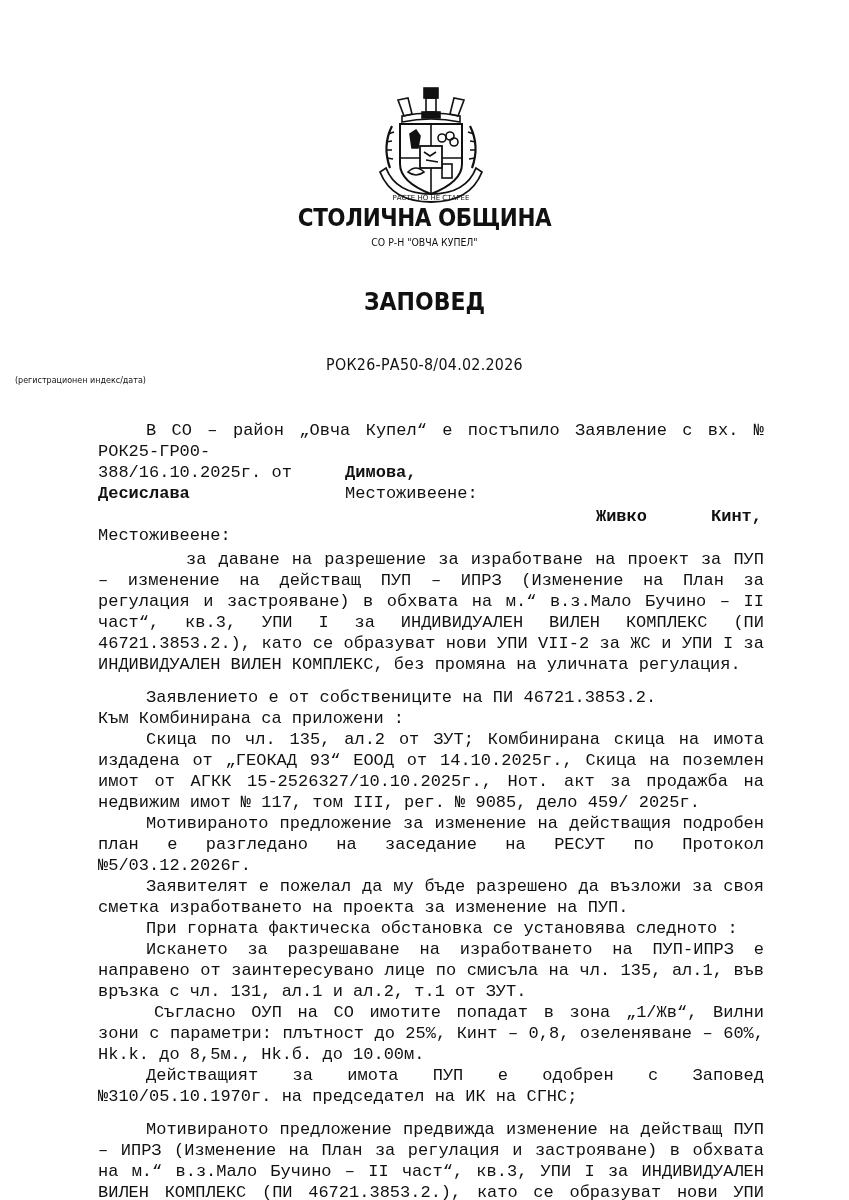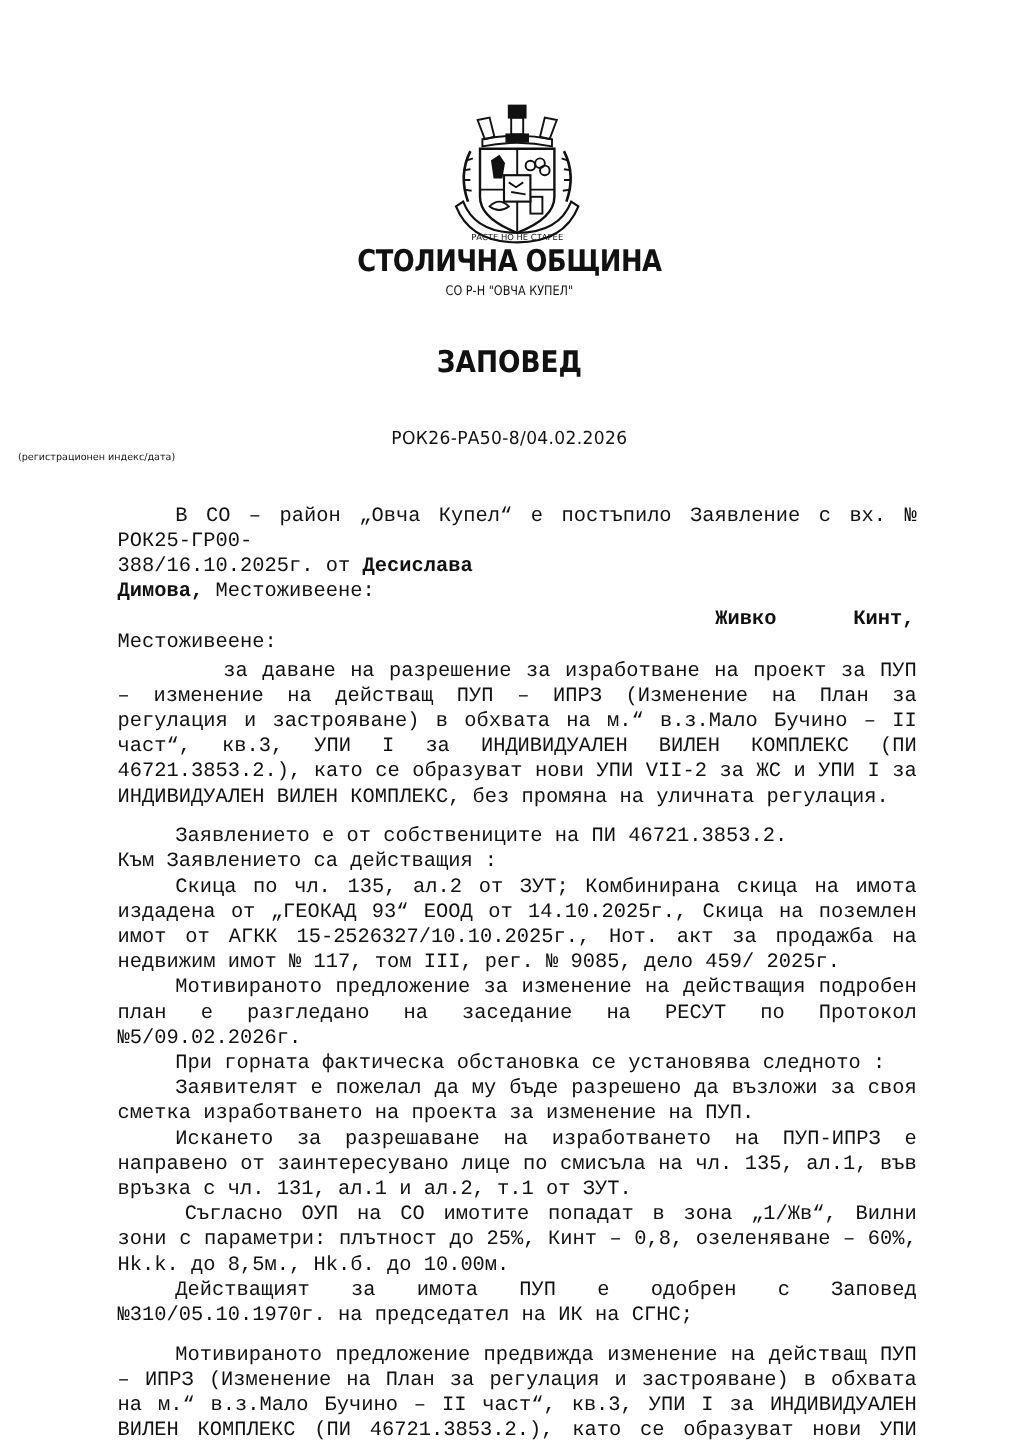--- a/index.html
+++ b/index.html
@@ -10,21 +10,21 @@
   .org-sub { position: absolute; left: 0; width: 849px; top: 236px; text-align: center; font-size: 11px; font-family: "DejaVu Sans", sans-serif; transform: scaleX(0.85); }
   .doc-title { position: absolute; left: 0; width: 849px; top: 287px; text-align: center; font-size: 25px; font-weight: bold; font-family: "DejaVu Sans", sans-serif; transform: scaleX(0.88); }
   .reg-num { position: absolute; left: 0; width: 849px; top: 356px; text-align: center; font-size: 15px; font-family: "DejaVu Sans", sans-serif; transform: scaleX(0.95); letter-spacing: 0.3px; }
   .reg-caption { position: absolute; left: 0; width: 849px; top: 376px; font-size: 8px; font-family: "DejaVu Sans", sans-serif; margin-left: 15px; }
   .body { position: absolute; left: 98px; width: 666px; top: 420px; font-size: 17px; line-height: 21px; font-family: Liberation Mono, monospace; }
   .p { margin: 0; text-align: justify; text-align-last: auto; }
   .ind { text-indent: 48px; }
   .jl { text-align-last: justify; }
   .b { font-weight: bold; }
   .gap { height: 12px; }
-  .row { display: flex; justify-content: flex-end; flex-direction: column; }
+  .row { display: flex; justify-content: flex-end; }
   .right-row { display: flex; justify-content: flex-end; gap: 64px; padding-right: 2px; margin-top: 2px; }
   .applicant2 { font-weight: bold; }
 </style>
 </head>
 <body>
 
 <div class="page">
 
   <svg class="crest" viewBox="0 0 118 124" fill="none" stroke="#111" stroke-width="1.6">
 
@@ -82,25 +82,25 @@
       <span class="applicant2">Живко</span>
       <span class="applicant2">Кинт,</span>
     </div>
     <p class="p" style="margin-top:-2px">Местоживеене:</p>
 
     <p class="p" style="text-indent:88px; margin-top:3px">за даване на разрешение за изработване на проект за ПУП – изменение на действащ ПУП – ИПРЗ (Изменение на План за регулация и застрояване) в обхвата на м.“ в.з.Мало Бучино – II част“, кв.3, УПИ I за ИНДИВИДУАЛЕН ВИЛЕН КОМПЛЕКС (ПИ 46721.3853.2.), като се образуват нови УПИ VII-2 за ЖС и УПИ I за ИНДИВИДУАЛЕН ВИЛЕН КОМПЛЕКС, без промяна на уличната регулация.</p>
 
     <div class="gap"></div>
 
     <p class="p ind">Заявлението е от собствениците на ПИ 46721.3853.2.</p>
-    <p class="p">Към Заявлението са действащия :</p>
+    <p class="p">Към Комбинирана са приложени :</p>
     <p class="p ind">Скица по чл. 135, ал.2 от ЗУТ; Комбинирана скица на имота издадена от „ГЕОКАД 93“ ЕООД от 14.10.2025г., Скица на поземлен имот от АГКК 15-2526327/10.10.2025г., Нот. акт за продажба на недвижим имот № 117, том III, рег. № 9085, дело 459/ 2025г.</p>
-    <p class="p ind">Мотивираното предложение за изменение на действащия подробен план е разгледано на заседание на РЕСУТ по Протокол №5/09.02.2026г.</p>
+    <p class="p ind">Мотивираното предложение за изменение на действащия подробен план е разгледано на заседание на РЕСУТ по Протокол №5/03.12.2026г.</p>
+    <p class="p ind">Заявителят е пожелал да му бъде разрешено да възложи за своя сметка изработването на проекта за изменение на ПУП.</p>
     <p class="p ind">При горната фактическа обстановка се установява следното :</p>
-    <p class="p ind">Заявителят е пожелал да му бъде разрешено да възложи за своя сметка изработването на проекта за изменение на ПУП.</p>
     <p class="p ind">Искането за разрешаване на изработването на ПУП-ИПРЗ е направено от заинтересувано лице по смисъла на чл. 135, ал.1, във връзка с чл. 131, ал.1 и ал.2, т.1 от ЗУТ.</p>
     <p class="p ind" style="text-indent:56px">Съгласно ОУП на СО имотите попадат в зона „1/Жв“, Вилни зони с параметри: плътност до 25%, Кинт – 0,8, озеленяване – 60%, Hk.k. до 8,5м., Hk.б. до 10.00м.</p>
     <p class="p ind">Действащият за имота ПУП е одобрен с Заповед №310/05.10.1970г. на председател на ИК на СГНС;</p>
 
     <div class="gap"></div>
     <p class="p ind">Мотивираното предложение предвижда изменение на действащ ПУП – ИПРЗ (Изменение на План за регулация и застрояване) в обхвата на м.“ в.з.Мало Бучино – II част“, кв.3, УПИ I за ИНДИВИДУАЛЕН ВИЛЕН КОМПЛЕКС (ПИ 46721.3853.2.), като се образуват нови УПИ VII-2 за ЖС и УПИ I за ИНДИВИДУАЛЕН ВИЛЕН КОМПЛЕКС, без промяна на уличната регулация.</p>
 
     <div class="gap"></div>
   </div>
 </div>

